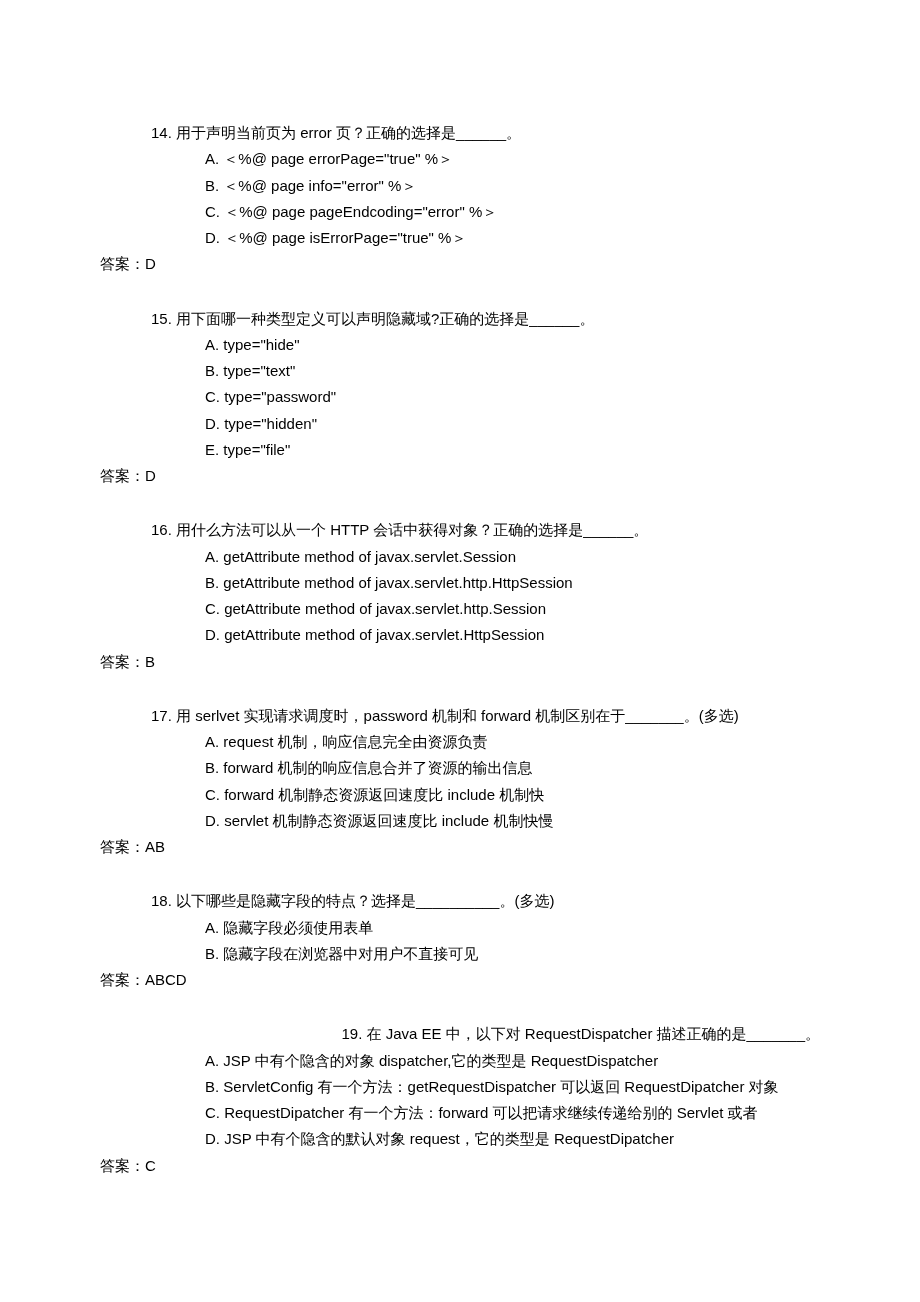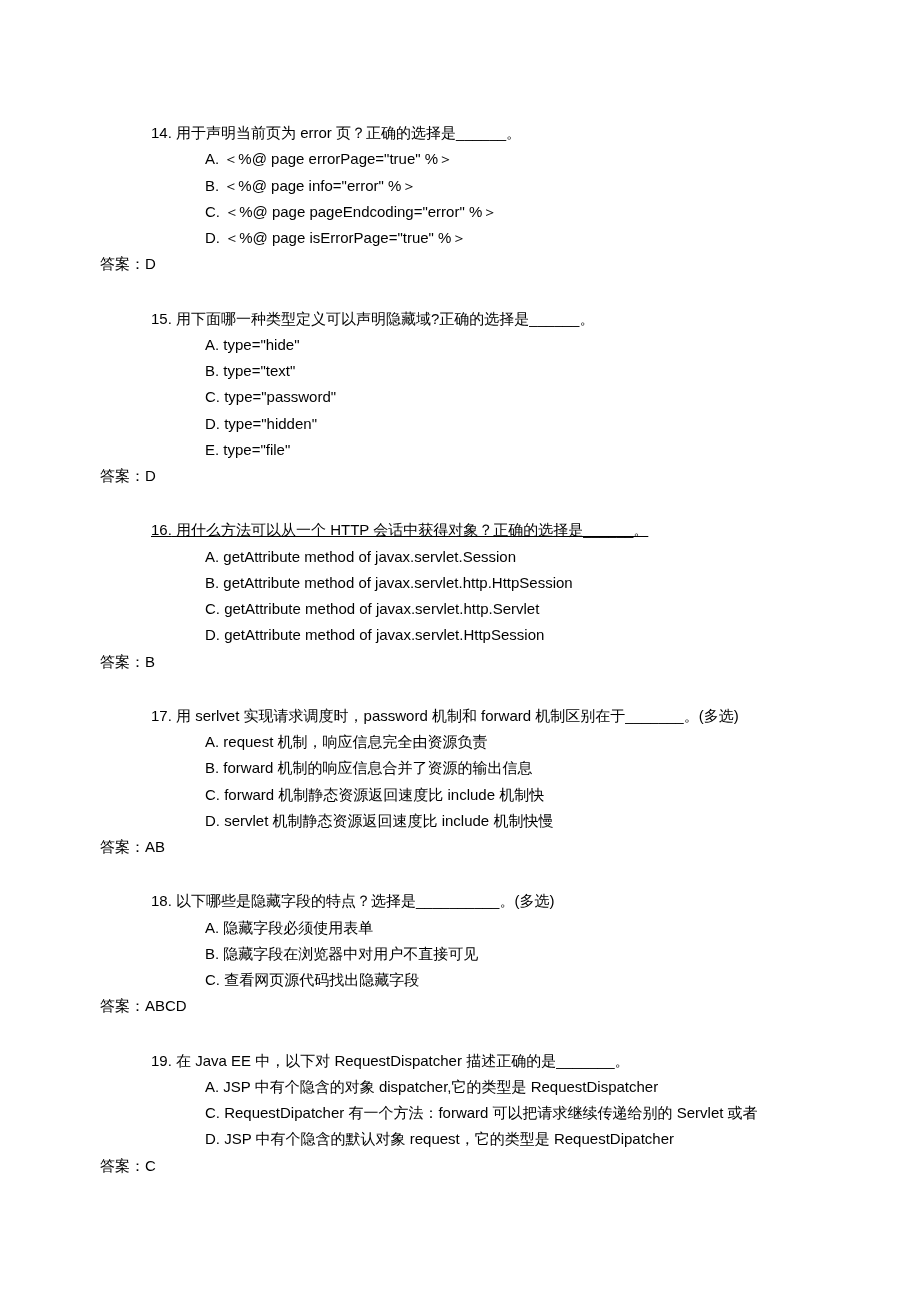--- a/index.html
+++ b/index.html
@@ -49,44 +49,44 @@
   <div class="question-stem" style="padding-left:75px;text-indent:-24px;"><span class="q-num">15.</span> <span>用下面哪一种类型定义可以声明隐藏域?正确的选择是______。</span></div>
   <div class="option">A. type="hide"</div>
   <div class="option">B. type="text"</div>
   <div class="option">C. type="password"</div>
   <div class="option">D. type="hidden"</div>
   <div class="option">E. type="file"</div>
   <div class="answer">答案：D</div>
 </div>
 
 <div class="question-block">
-  <div class="question-stem" style="padding-left:75px;text-indent:-24px;text-decoration:underline;"><span class="q-num">16.</span> <span>用什么方法可以从一个 HTTP 会话中获得对象？正确的选择是______。</span></div>
+  <div class="question-stem" style="padding-left:75px;text-indent:-24px;"><span class="q-num">16.</span> <span>用什么方法可以从一个 HTTP 会话中获得对象？正确的选择是______。</span></div>
   <div class="option">A. getAttribute method of javax.servlet.Session</div>
   <div class="option">B. getAttribute method of javax.servlet.http.HttpSession</div>
-  <div class="option">C. getAttribute method of javax.servlet.http.Servlet</div>
+  <div class="option">C. getAttribute method of javax.servlet.http.Session</div>
   <div class="option">D. getAttribute method of javax.servlet.HttpSession</div>
   <div class="answer">答案：B</div>
 </div>
 
 <div class="question-block">
   <div class="question-stem" style="padding-left:75px;text-indent:-24px;"><span class="q-num">17.</span> <span>用 serlvet 实现请求调度时，password 机制和 forward 机制区别在于_______。(多选)</span></div>
   <div class="option">A. request 机制，响应信息完全由资源负责</div>
   <div class="option">B. forward 机制的响应信息合并了资源的输出信息</div>
   <div class="option">C. forward 机制静态资源返回速度比 include 机制快</div>
   <div class="option">D. servlet 机制静态资源返回速度比 include 机制快慢</div>
   <div class="answer">答案：AB</div>
 </div>
 
 <div class="question-block">
   <div class="question-stem" style="padding-left:75px;text-indent:-24px;"><span class="q-num">18.</span> <span>以下哪些是隐藏字段的特点？选择是__________。(多选)</span></div>
   <div class="option">A. 隐藏字段必须使用表单</div>
   <div class="option">B. 隐藏字段在浏览器中对用户不直接可见</div>
-  <div class="option">C. 查看网页源代码找出隐藏字段</div>
   <div class="answer">答案：ABCD</div>
 </div>
 
 <div class="question-block">
-  <div class="question-stem" style="padding-left:75px;text-indent:-24px;"><span class="q-num">19.</span> <span>在 Java EE 中，以下对 RequestDispatcher 描述正确的是_______。</span></div>
+  <div class="question-stem" style="padding-left:75px;text-indent:-24px;text-align:right;"><span class="q-num">19.</span> <span>在 Java EE 中，以下对 RequestDispatcher 描述正确的是_______。</span></div>
   <div class="option">A. JSP 中有个隐含的对象 dispatcher,它的类型是 RequestDispatcher</div>
+  <div class="option">B. ServletConfig 有一个方法：getRequestDispatcher 可以返回 RequestDipatcher 对象</div>
   <div class="option">C. RequestDipatcher  有一个方法：forward 可以把请求继续传递给别的 Servlet 或者</div>
   <div class="option">D. JSP 中有个隐含的默认对象 request，它的类型是 RequestDipatcher</div>
   <div class="answer">答案：C</div>
 </div>
 
 </body></html>

